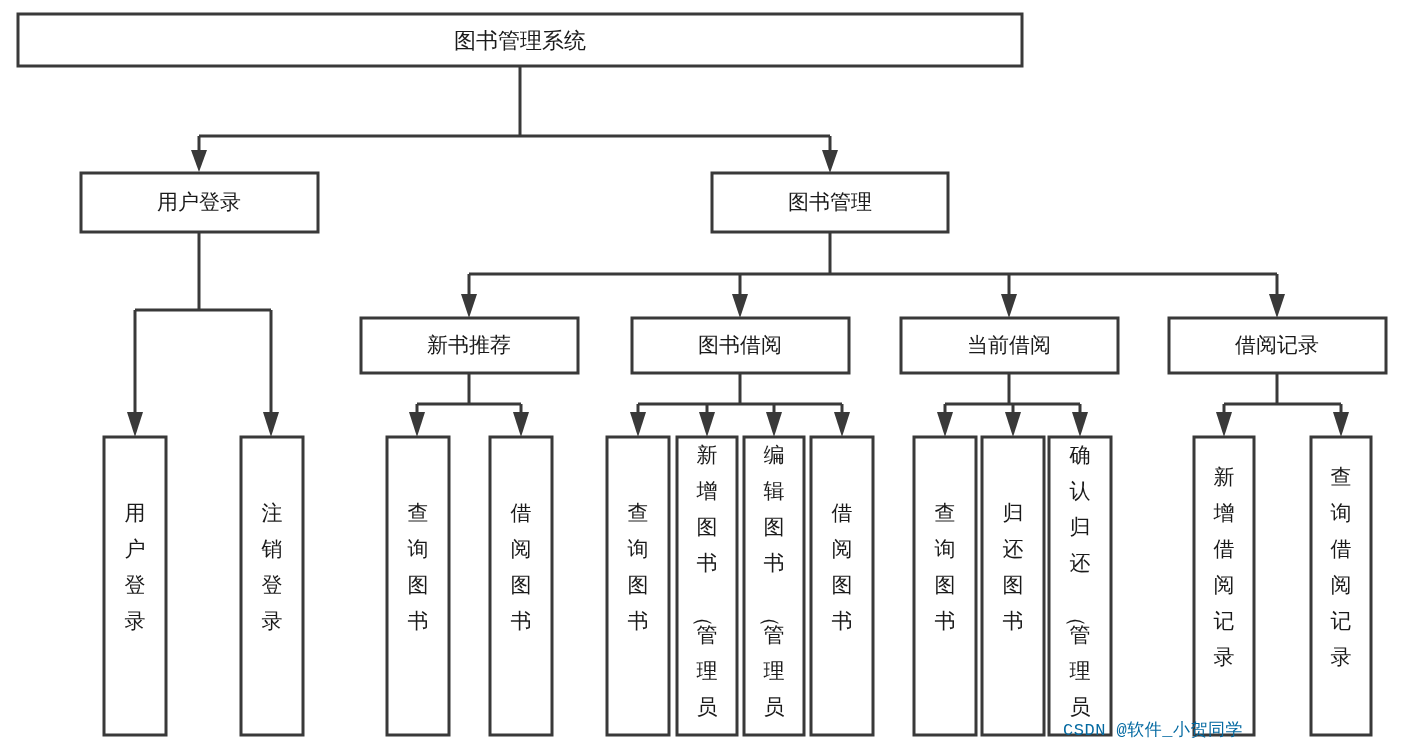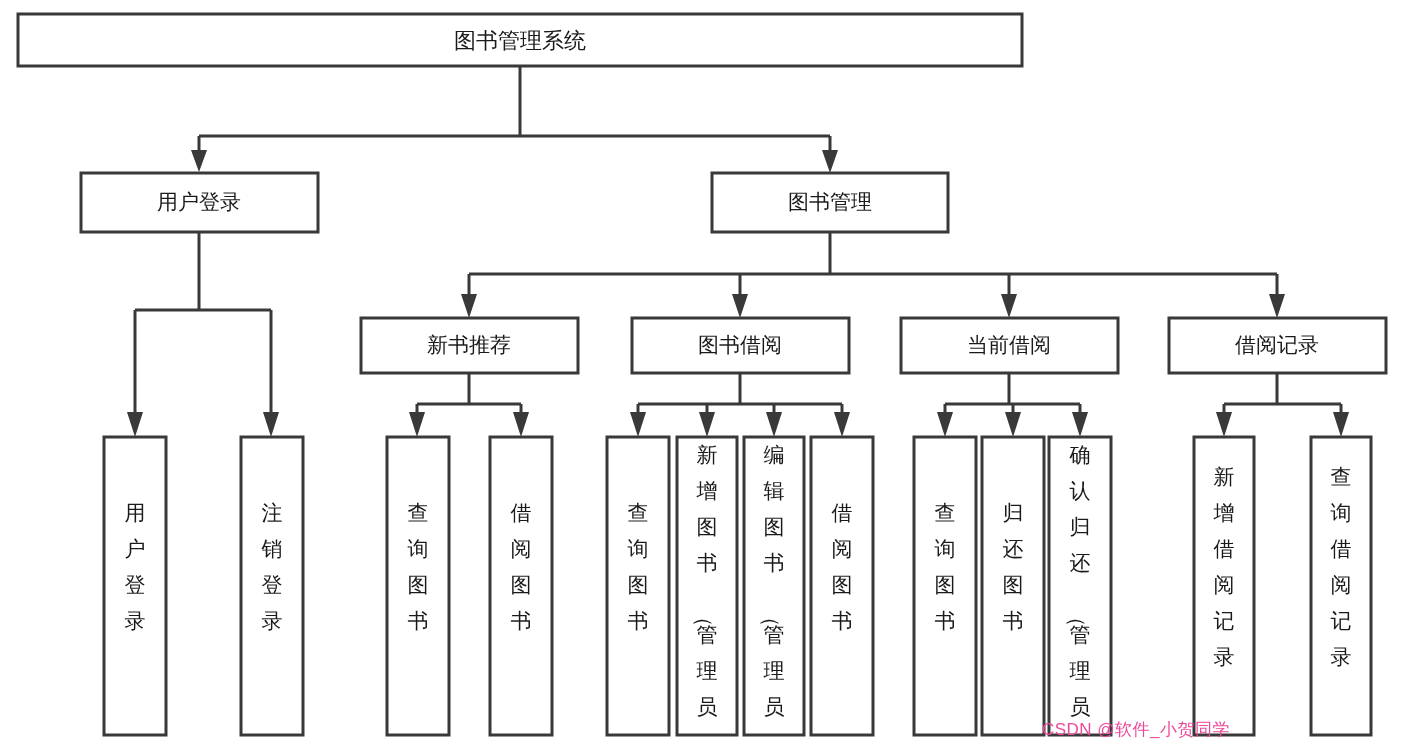--- a/index.html
+++ b/index.html
@@ -50,25 +50,25 @@
     font-size: 22px;
   }
   .leaf-label {
     font-family: "DejaVu Sans", "Liberation Sans", sans-serif;
     fill: #1a1a1a;
     font-size: 21px;
     text-anchor: middle;
   }
   .watermark {
     position: absolute;
-    right: 23px;
+    right: 10px;
     bottom: 6px;
-    font-family: Liberation Sans, sans-serif;
+    font-family: Liberation Mono, monospace;
     font-size: 17px;
-    color: #ec4899;
+    color: #0369a1;
     white-space: nowrap;
     letter-spacing: 0.5px;
   }
 </style>
 </head>
 <body>
 
 <div id="diagram-root">
   <svg class="diagram" viewBox="0 0 1405 747" xmlns="http://www.w3.org/2000/svg">
 

